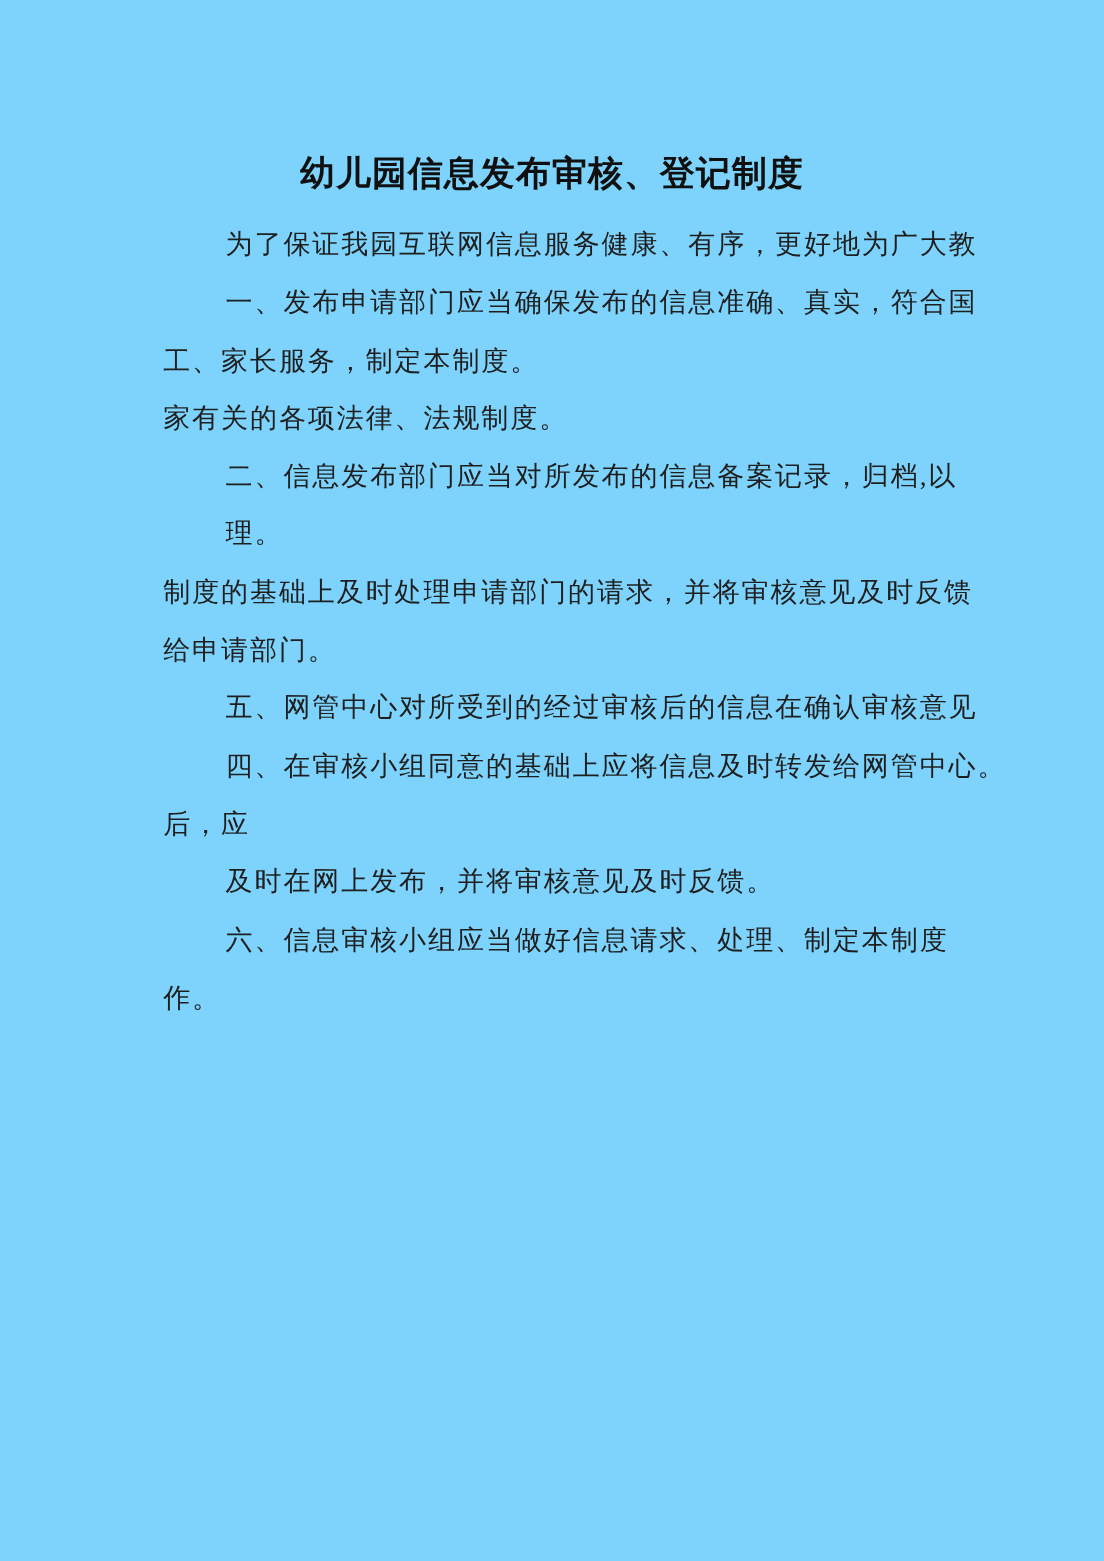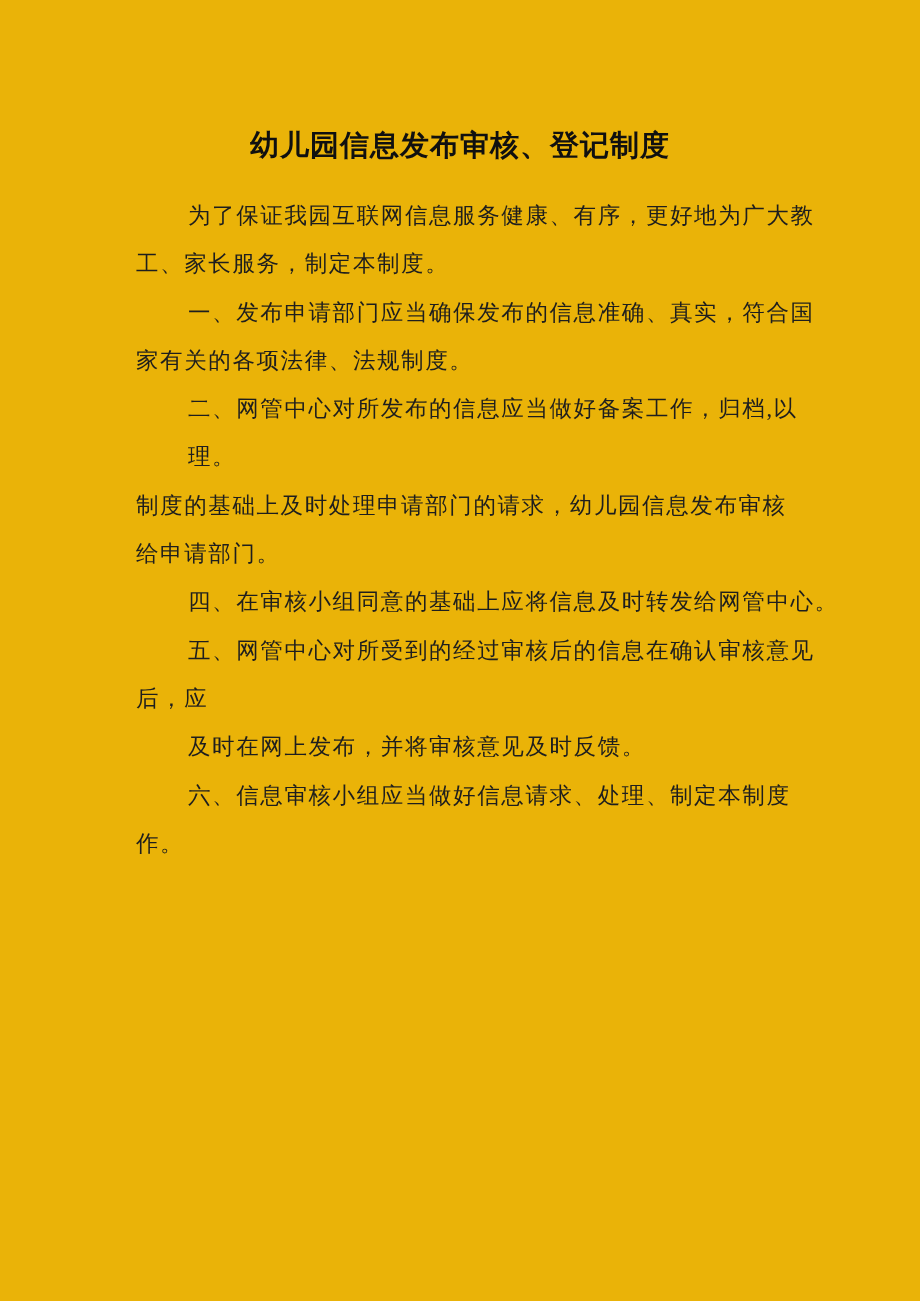--- a/index.html
+++ b/index.html
@@ -9,40 +9,40 @@
   body {
     width: 920px;
     height: 1301px;
     background: #ffffff;
     overflow: hidden;
   }
   .page {
     position: relative;
     width: 920px;
     height: 1301px;
-    background: #eab308;
+    background: #7dd3fc;
   }
   .doc-title {
     position: absolute;
     top: 121px;
     left: 0;
     width: 920px;
     height: 48px;
     line-height: 48px;
     text-align: center;
     font-family: "Liberation Sans", sans-serif;
     font-weight: bold;
     font-size: 29px;
     letter-spacing: 1px;
     color: #101010;
     white-space: nowrap;
   }
   .doc-body {
     position: absolute;
-    top: 192px;
+    top: 180px;
     left: 136px;
     width: 700px;
     font-family: "Liberation Serif", serif;
     font-size: 22.5px;
     letter-spacing: 1.6px;
     color: #1e1e1e;
   }
   .line {
     height: 48.3px;
     line-height: 48.3px;
@@ -53,27 +53,27 @@
   }
 </style>
 </head>
 <body>
 
 <div class="page">
   <div class="doc-title">幼儿园信息发布审核、登记制度</div>
 
   <div class="doc-body">
     <div class="line ind">为了保证我园互联网信息服务健康、有序，更好地为广大教</div>
+    <div class="line ind">一、发布申请部门应当确保发布的信息准确、真实，符合国</div>
     <div class="line">工、家长服务，制定本制度。</div>
-    <div class="line ind">一、发布申请部门应当确保发布的信息准确、真实，符合国</div>
     <div class="line">家有关的各项法律、法规制度。</div>
-    <div class="line ind">二、网管中心对所发布的信息应当做好备案工作，归档,以</div>
+    <div class="line ind">二、信息发布部门应当对所发布的信息备案记录，归档,以</div>
     <div class="line ind">理。</div>
-    <div class="line">制度的基础上及时处理申请部门的请求，幼儿园信息发布审核</div>
+    <div class="line">制度的基础上及时处理申请部门的请求，并将审核意见及时反馈</div>
     <div class="line">给申请部门。</div>
+    <div class="line ind">五、网管中心对所受到的经过审核后的信息在确认审核意见</div>
     <div class="line ind">四、在审核小组同意的基础上应将信息及时转发给网管中心。</div>
-    <div class="line ind">五、网管中心对所受到的经过审核后的信息在确认审核意见</div>
     <div class="line">后，应</div>
     <div class="line ind">及时在网上发布，并将审核意见及时反馈。</div>
     <div class="line ind">六、信息审核小组应当做好信息请求、处理、制定本制度</div>
     <div class="line">作。</div>
   </div>
 </div>
 
 </body></html>

